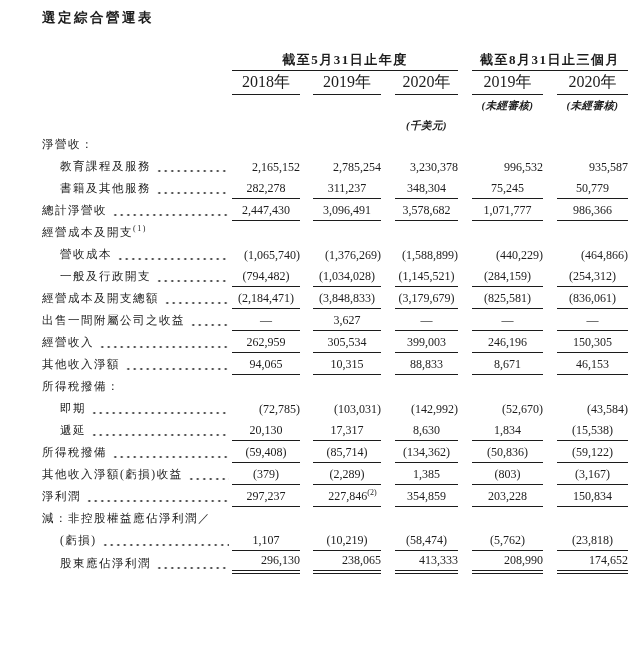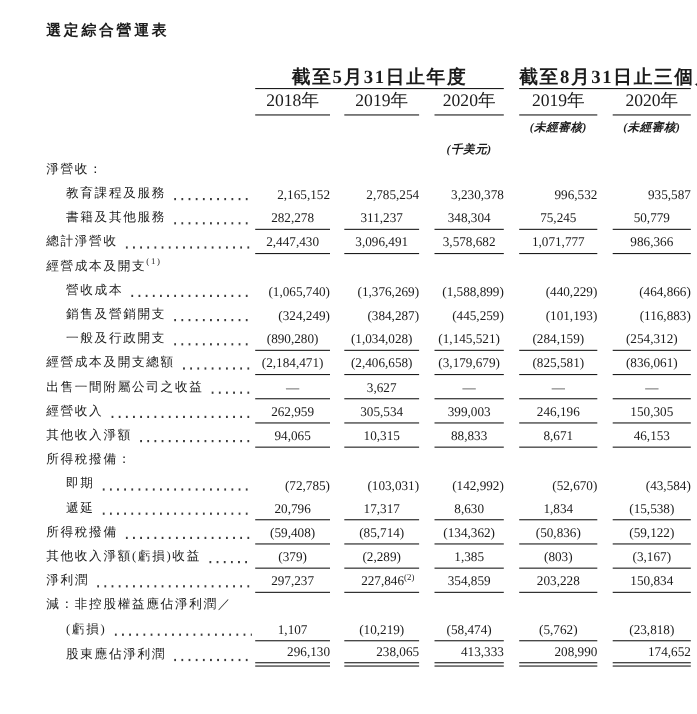--- a/index.html
+++ b/index.html
@@ -2,31 +2,31 @@
 <html><head>
 <meta charset="utf-8">
 <style>
   * { margin:0; padding:0; box-sizing:border-box; }
   html, body { background:#ffffff; }
   body {
     width:634px; height:649px; overflow:hidden;
     font-family:"Liberation Serif","DejaVu Serif",serif;
     color:#1c1c1c;
   }
-  .page { padding:19px 0 0 42px; }
+  .page { padding:9px 0 0 42px; }
   .title { font-size:13.5px; font-weight:bold; letter-spacing:2.5px; margin-bottom:22px; }
 
   table { border-collapse:collapse; table-layout:fixed; width:586px; }
   td { padding:0; vertical-align:bottom; }
   .c-gap13 { padding-left:13px; }
   .c-gap14 { padding-left:14px; }
 
   
   .grp-row td { height:22px; }
-  .grp { display:block; text-align:center; font-weight:bold; font-size:17px;
+  .grp { display:block; text-align:center; font-weight:bold; font-size:13px;
          letter-spacing:1.5px; line-height:15px; padding-bottom:3px;
          border-bottom:1.5px solid #1c1c1c; white-space:nowrap; }
   .yr-row td { height:24px; }
   .yr { display:block; text-align:center; font-weight:normal; font-size:16px;
         line-height:16px; padding-bottom:4px; border-bottom:1.5px solid #1c1c1c; }
   .note-row td { height:18px;margin-top:44px; }
   .unit-row td { height:20px; }
   .note { display:block; text-align:center; font-style:italic; font-weight:600;
           font-size:10.5px; letter-spacing:0.5px; white-space:nowrap; }
 
@@ -225,49 +225,26 @@
           <td class="num c-gap14">
             <span class="v">(440,229)</span>
           </td>
           <td class="num c-gap14">
             <span class="v">(464,866)</span>
           </td>
         </tr>
         <tr>
           <td>
             <div class="labwrap indent">
-              <span class="lab">銷售及營銷開支</span>
-              <span class="dots"></span>
-            </div>
-          </td>
-          <td class="num ">
-            <span class="v">(324,249)</span>
-          </td>
-          <td class="num c-gap13">
-            <span class="v">(384,287)</span>
-          </td>
-          <td class="num c-gap14">
-            <span class="v">(445,259)</span>
-          </td>
-          <td class="num c-gap14">
-            <span class="v">(101,193)</span>
-          </td>
-          <td class="num c-gap14">
-            <span class="v">(116,883)</span>
-          </td>
-        </tr>
-        <tr>
-          <td>
-            <div class="labwrap indent">
               <span class="lab">一般及行政開支</span>
               <span class="dots"></span>
             </div>
           </td>
           <td class="num u">
-            <span class="v">(890,280)</span>
+            <span class="v">(794,482)</span>
           </td>
           <td class="num c-gap13 u">
             <span class="v">(1,034,028)</span>
           </td>
           <td class="num c-gap14 u">
             <span class="v">(1,145,521)</span>
           </td>
           <td class="num c-gap14 u">
             <span class="v">(284,159)</span>
           </td>
@@ -279,21 +256,21 @@
           <td>
             <div class="labwrap">
               <span class="lab">經營成本及開支總額</span>
               <span class="dots"></span>
             </div>
           </td>
           <td class="num u">
             <span class="v">(2,184,471)</span>
           </td>
           <td class="num c-gap13 u">
-            <span class="v">(2,406,658)</span>
+            <span class="v">(3,848,833)</span>
           </td>
           <td class="num c-gap14 u">
             <span class="v">(3,179,679)</span>
           </td>
           <td class="num c-gap14 u">
             <span class="v">(825,581)</span>
           </td>
           <td class="num c-gap14 u">
             <span class="v">(836,061)</span>
           </td>
@@ -403,21 +380,21 @@
           </td>
         </tr>
         <tr>
           <td>
             <div class="labwrap indent">
               <span class="lab">遞延</span>
               <span class="dots"></span>
             </div>
           </td>
           <td class="num u">
-            <span class="v">20,796</span>
+            <span class="v">20,130</span>
           </td>
           <td class="num c-gap13 u">
             <span class="v">17,317</span>
           </td>
           <td class="num c-gap14 u">
             <span class="v">8,630</span>
           </td>
           <td class="num c-gap14 u">
             <span class="v">1,834</span>
           </td>

